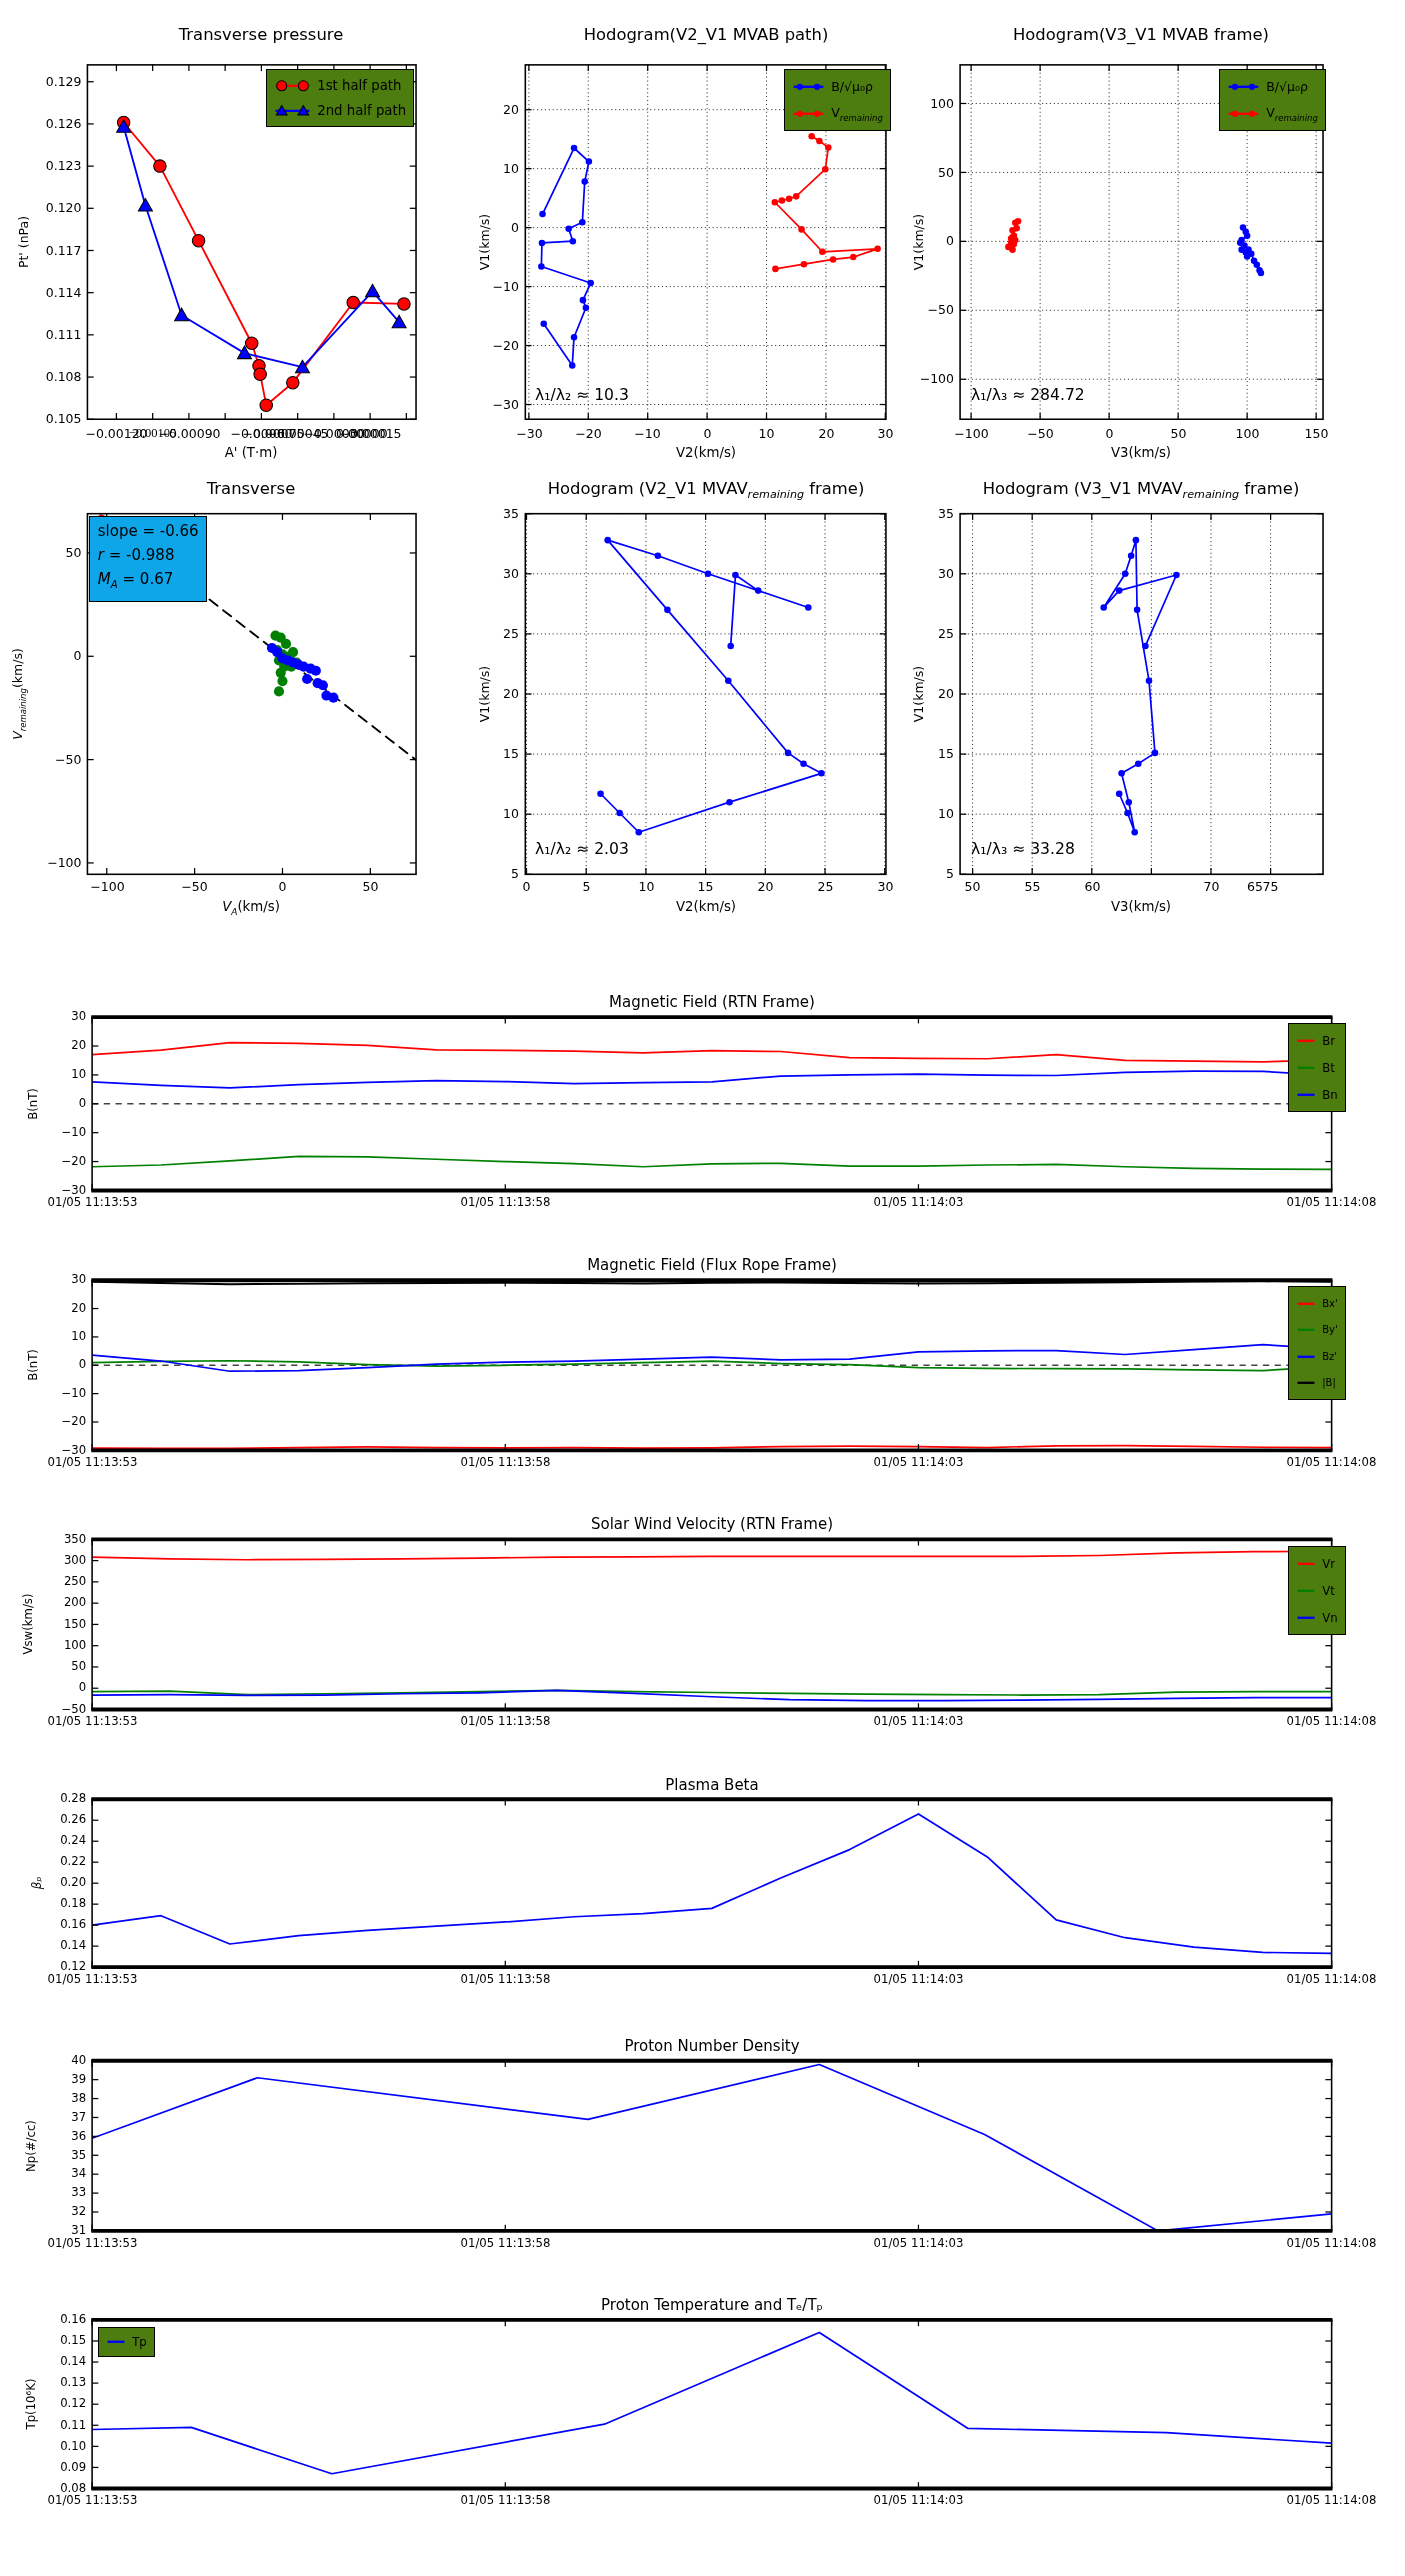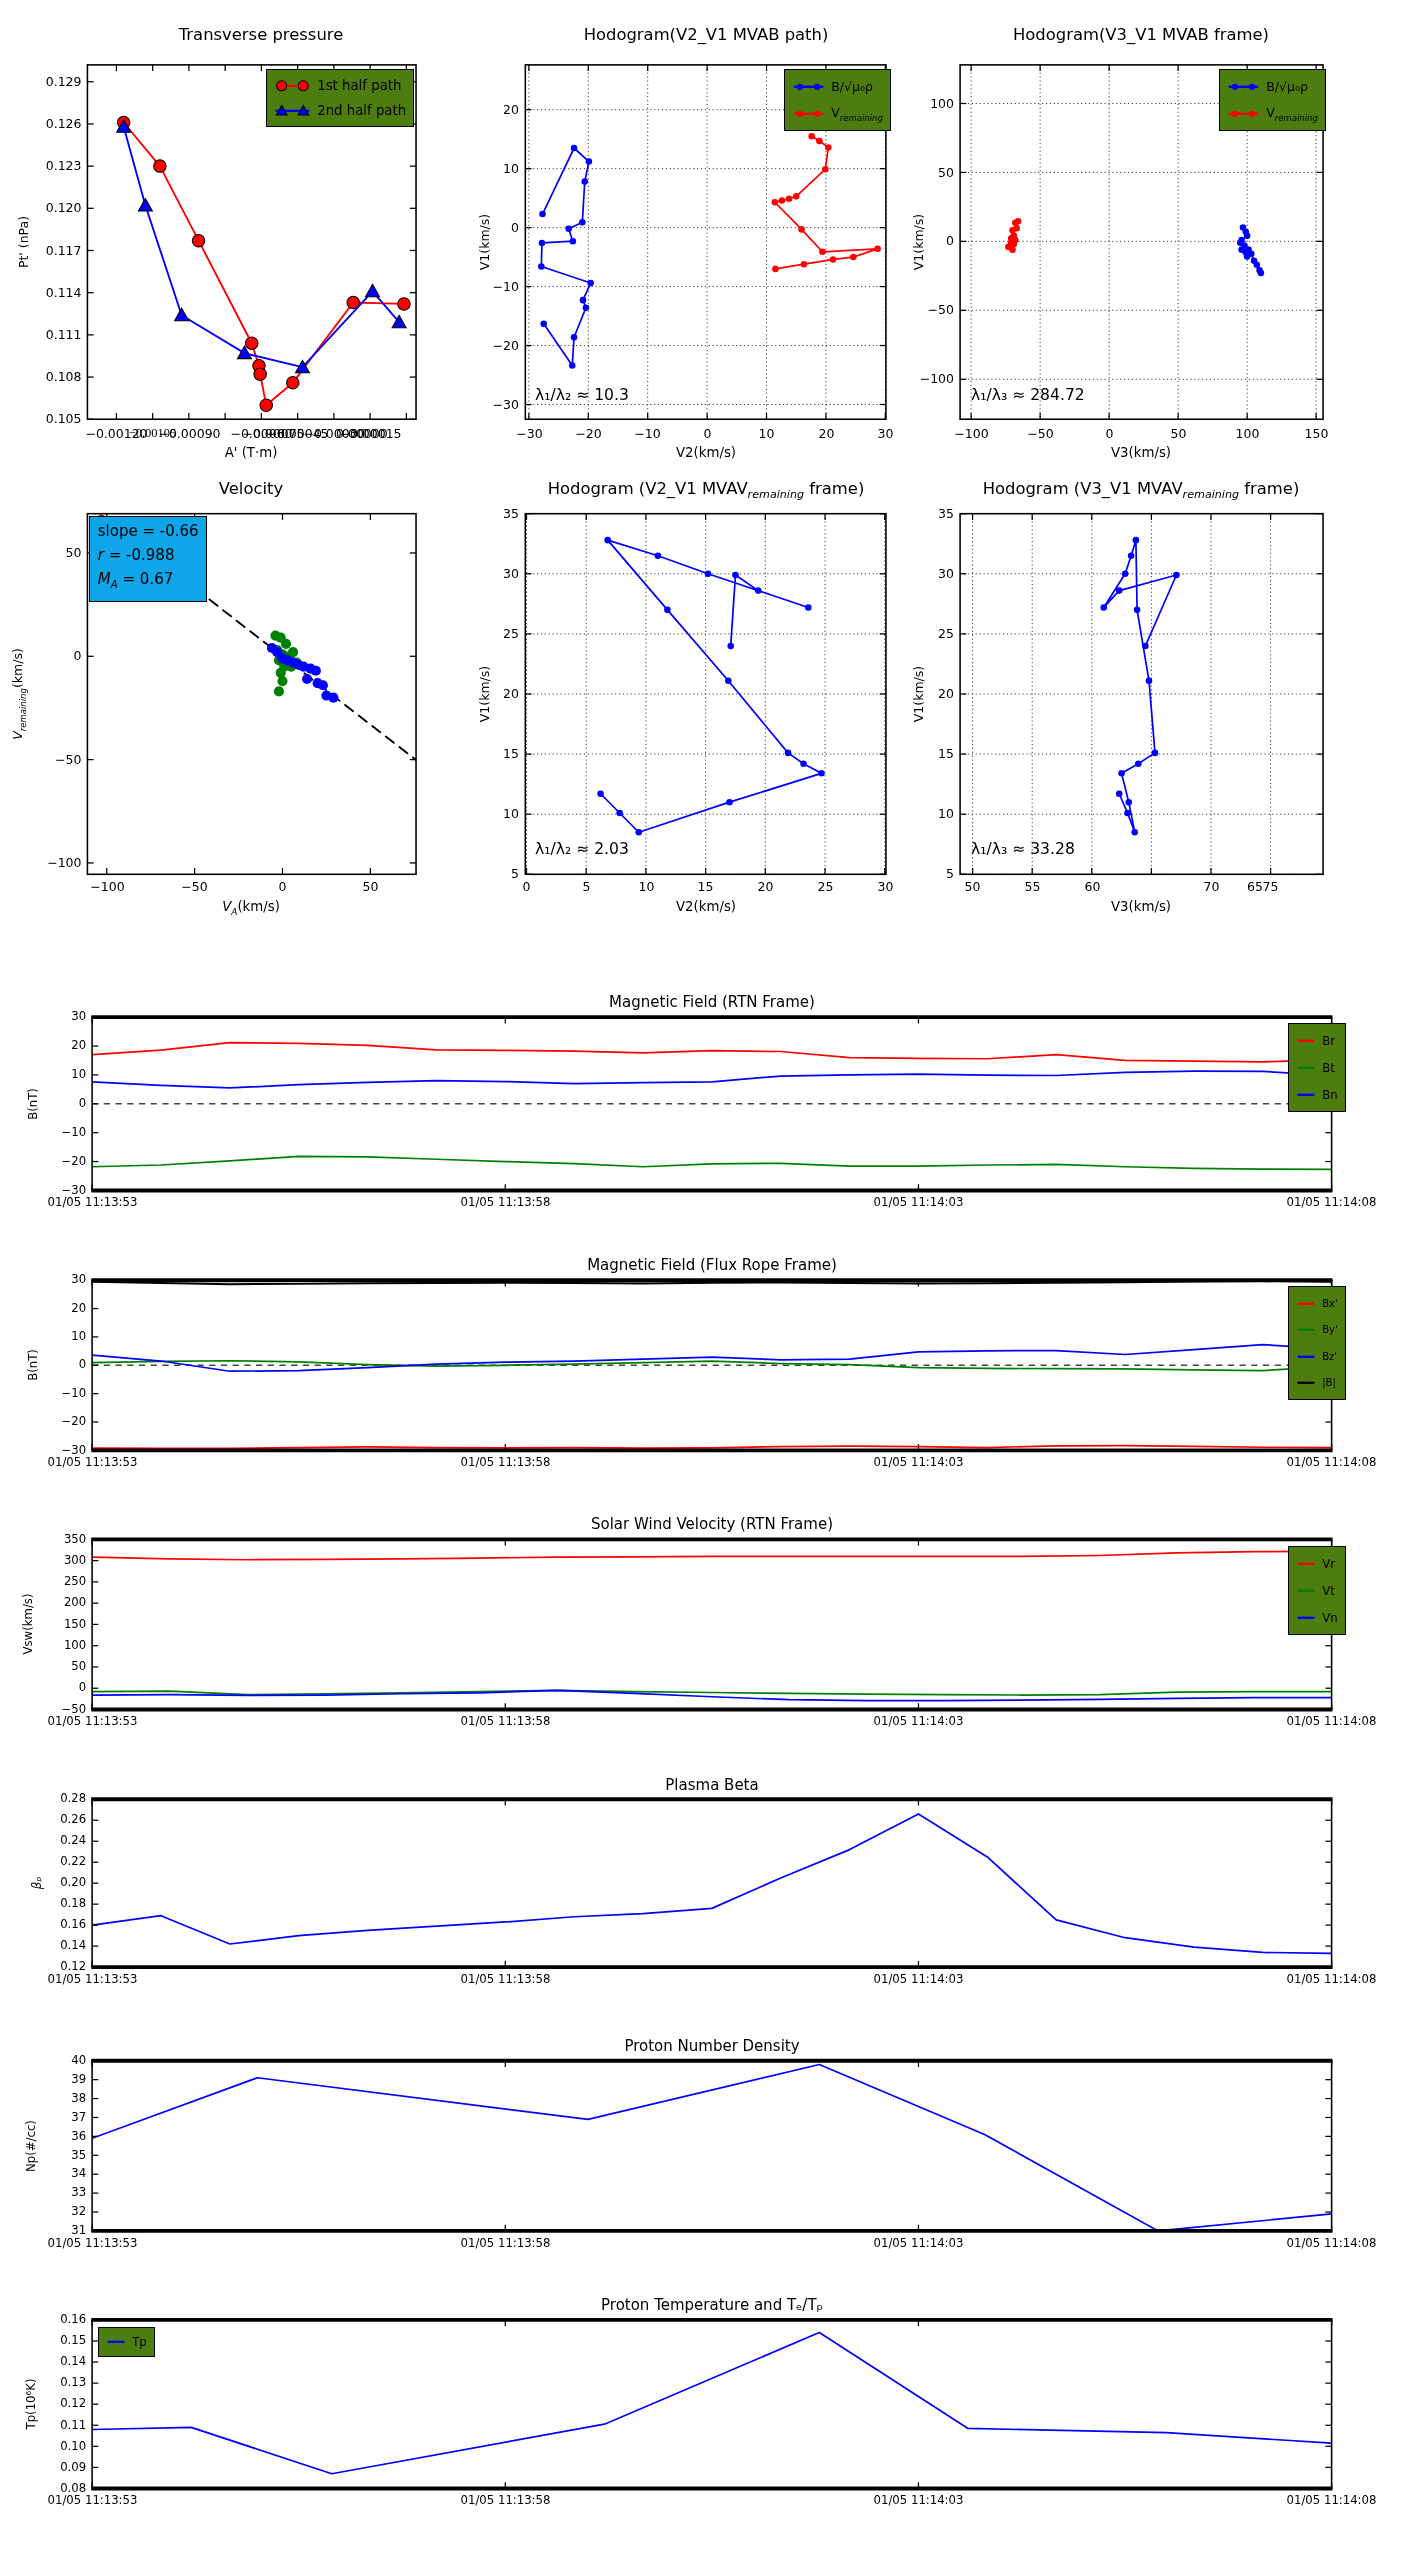--- a/index.html
+++ b/index.html
@@ -629,21 +629,21 @@
       <line x1="1706" y1="3161" x2="1698" y2="3161" stroke="#000" stroke-width="1.6"></line>
       <line x1="118" y1="3188" x2="126" y2="3188" stroke="#000" stroke-width="1.6"></line>
       <line x1="1706" y1="3188" x2="1698" y2="3188" stroke="#000" stroke-width="1.6"></line>
     </svg>
   <div id="overlay">
 
     <div class="txt ptitle" style="left:261px;top:25px">Transverse pressure</div>
     <div class="txt ptitle" style="left:706px;top:25px">Hodogram(V2_V1 MVAB path)</div>
     <div class="txt ptitle" style="left:1141px;top:25px">Hodogram(V3_V1 MVAB frame)</div>
 
-    <div class="txt ptitle" style="left:251px;top:479px">Velocity</div>
+    <div class="txt ptitle" style="left:251px;top:479px">Transverse</div>
     <div class="txt ptitle" style="left:706px;top:479px"><span>Hodogram (V2_V1 MVAV</span><sub class="it">remaining</sub><span> frame)</span></div>
     <div class="txt ptitle" style="left:1141px;top:479px"><span>Hodogram (V3_V1 MVAV</span><sub class="it">remaining</sub><span> frame)</span></div>
 
     <div class="txt ts-title" style="left:712px;top:993px">Magnetic Field (RTN Frame)</div>
     <div class="txt ts-title" style="left:712px;top:1256px">Magnetic Field (Flux Rope Frame)</div>
     <div class="txt ts-title" style="left:712px;top:1515px">Solar Wind Velocity (RTN Frame)</div>
     <div class="txt ts-title" style="left:712px;top:1776px">Plasma Beta</div>
     <div class="txt ts-title" style="left:712px;top:2037px">Proton Number Density</div>
     <div class="txt ts-title" style="left:712px;top:2296px">Proton Temperature and Tₑ/Tₚ</div>
 

